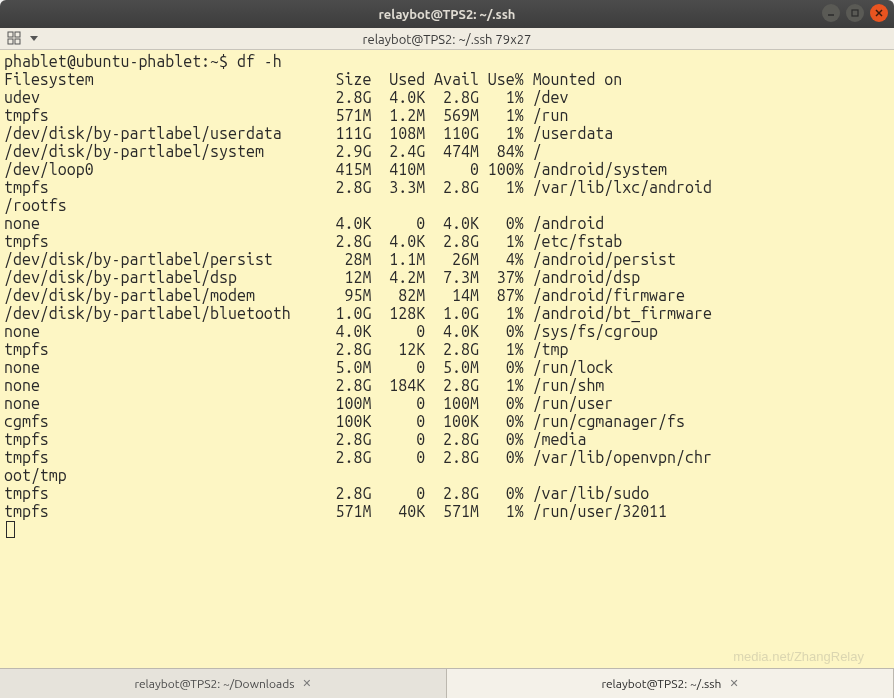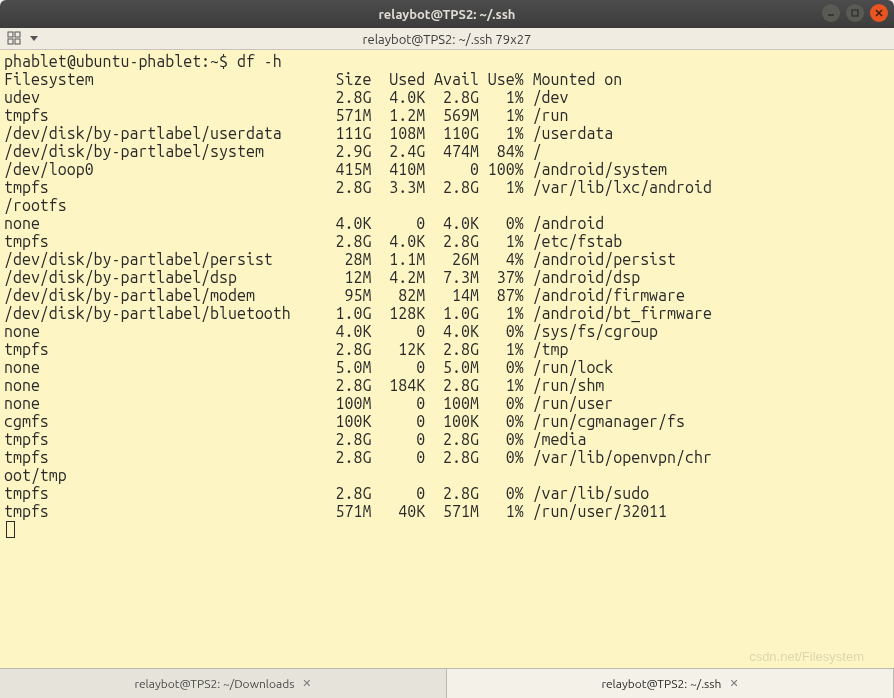--- a/index.html
+++ b/index.html
@@ -194,21 +194,21 @@
 tmpfs                                2.8G   12K  2.8G   1% /tmp
 none                                 5.0M     0  5.0M   0% /run/lock
 none                                 2.8G  184K  2.8G   1% /run/shm
 none                                 100M     0  100M   0% /run/user
 cgmfs                                100K     0  100K   0% /run/cgmanager/fs
 tmpfs                                2.8G     0  2.8G   0% /media
 tmpfs                                2.8G     0  2.8G   0% /var/lib/openvpn/chr
 oot/tmp
 tmpfs                                2.8G     0  2.8G   0% /var/lib/sudo
 tmpfs                                571M   40K  571M   1% /run/user/32011
-<span class="cursor-block"></span><div class="watermark">csdn.net/Filesystem</div></div>
+<span class="cursor-block"></span><div class="watermark">media.net/ZhangRelay</div></div>
 
 <div class="tabbar">
   <div class="tab" id="tab0">
     <span>relaybot@TPS2: ~/Downloads</span>
     <span class="tab-close">✕</span>
   </div>
   <div class="tab active" id="tab1">
     <span>relaybot@TPS2: ~/.ssh</span>
     <span class="tab-close">✕</span>
   </div>

